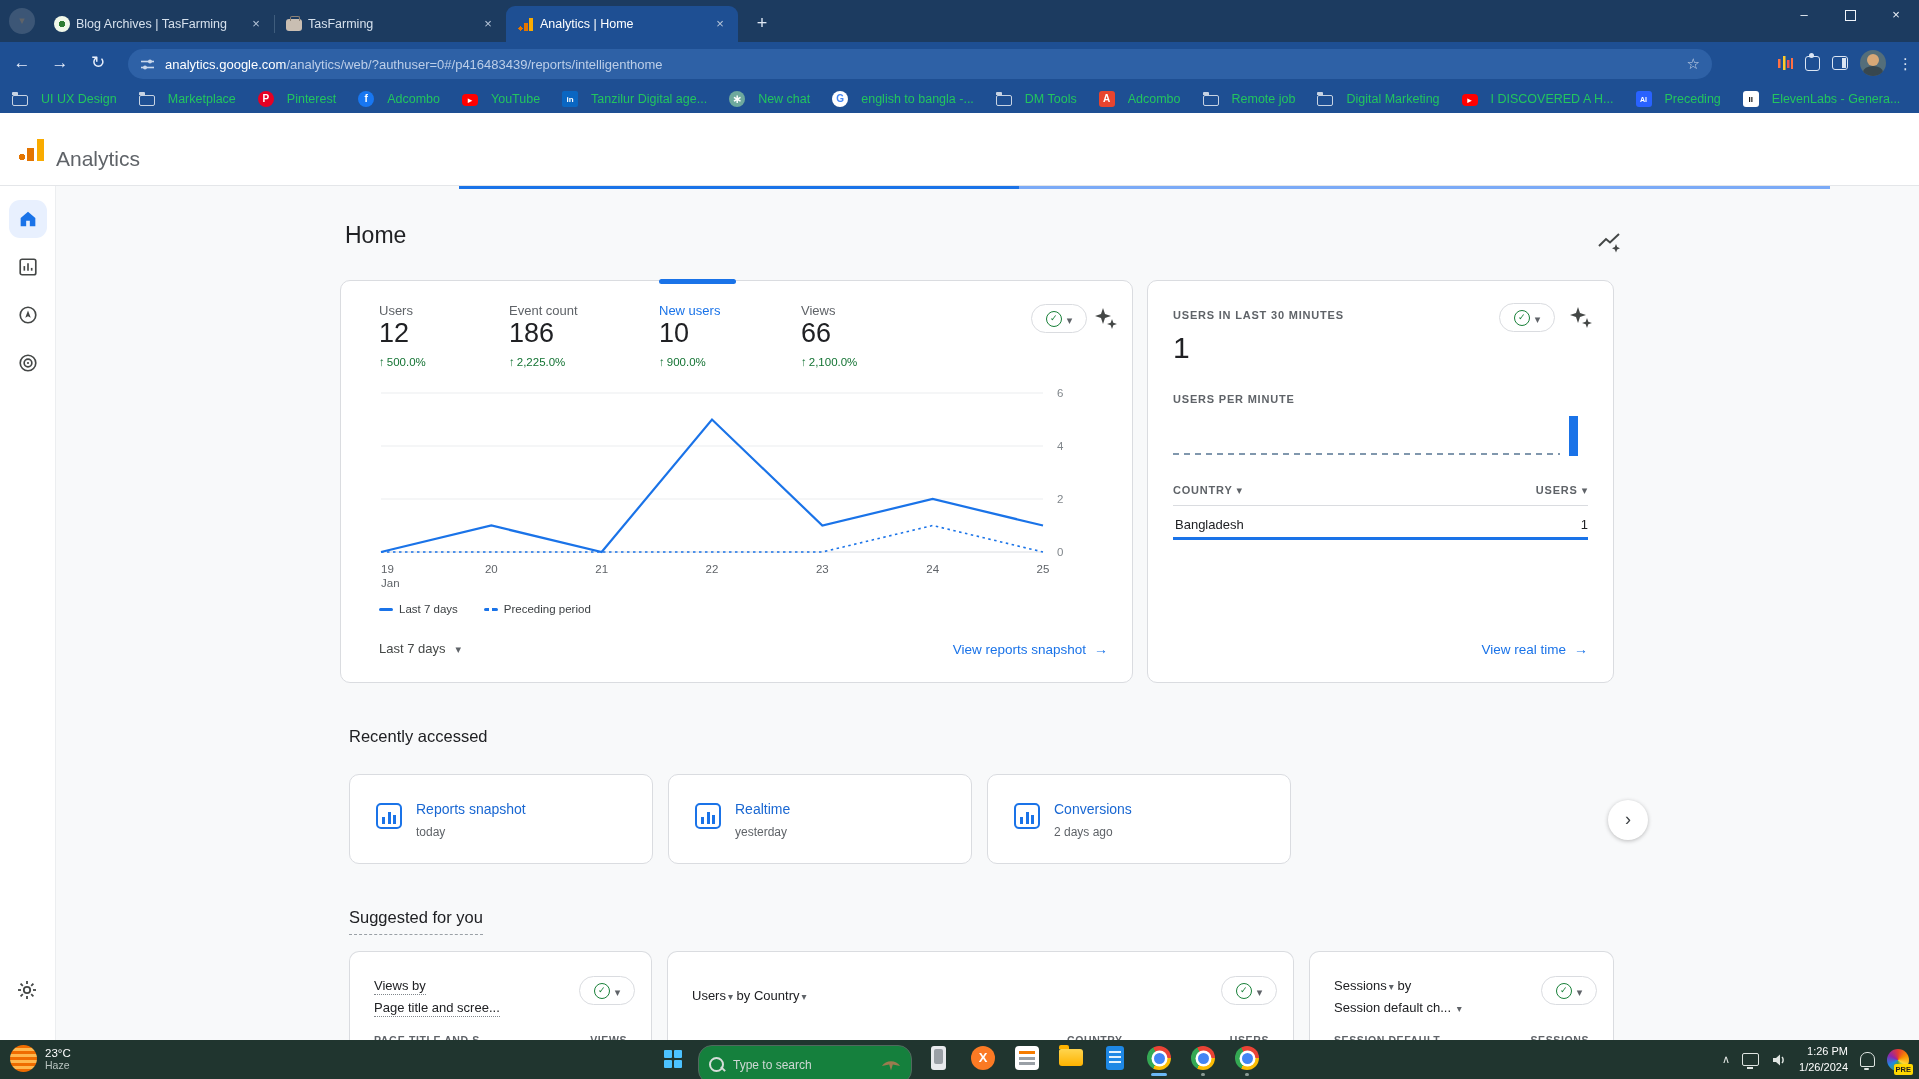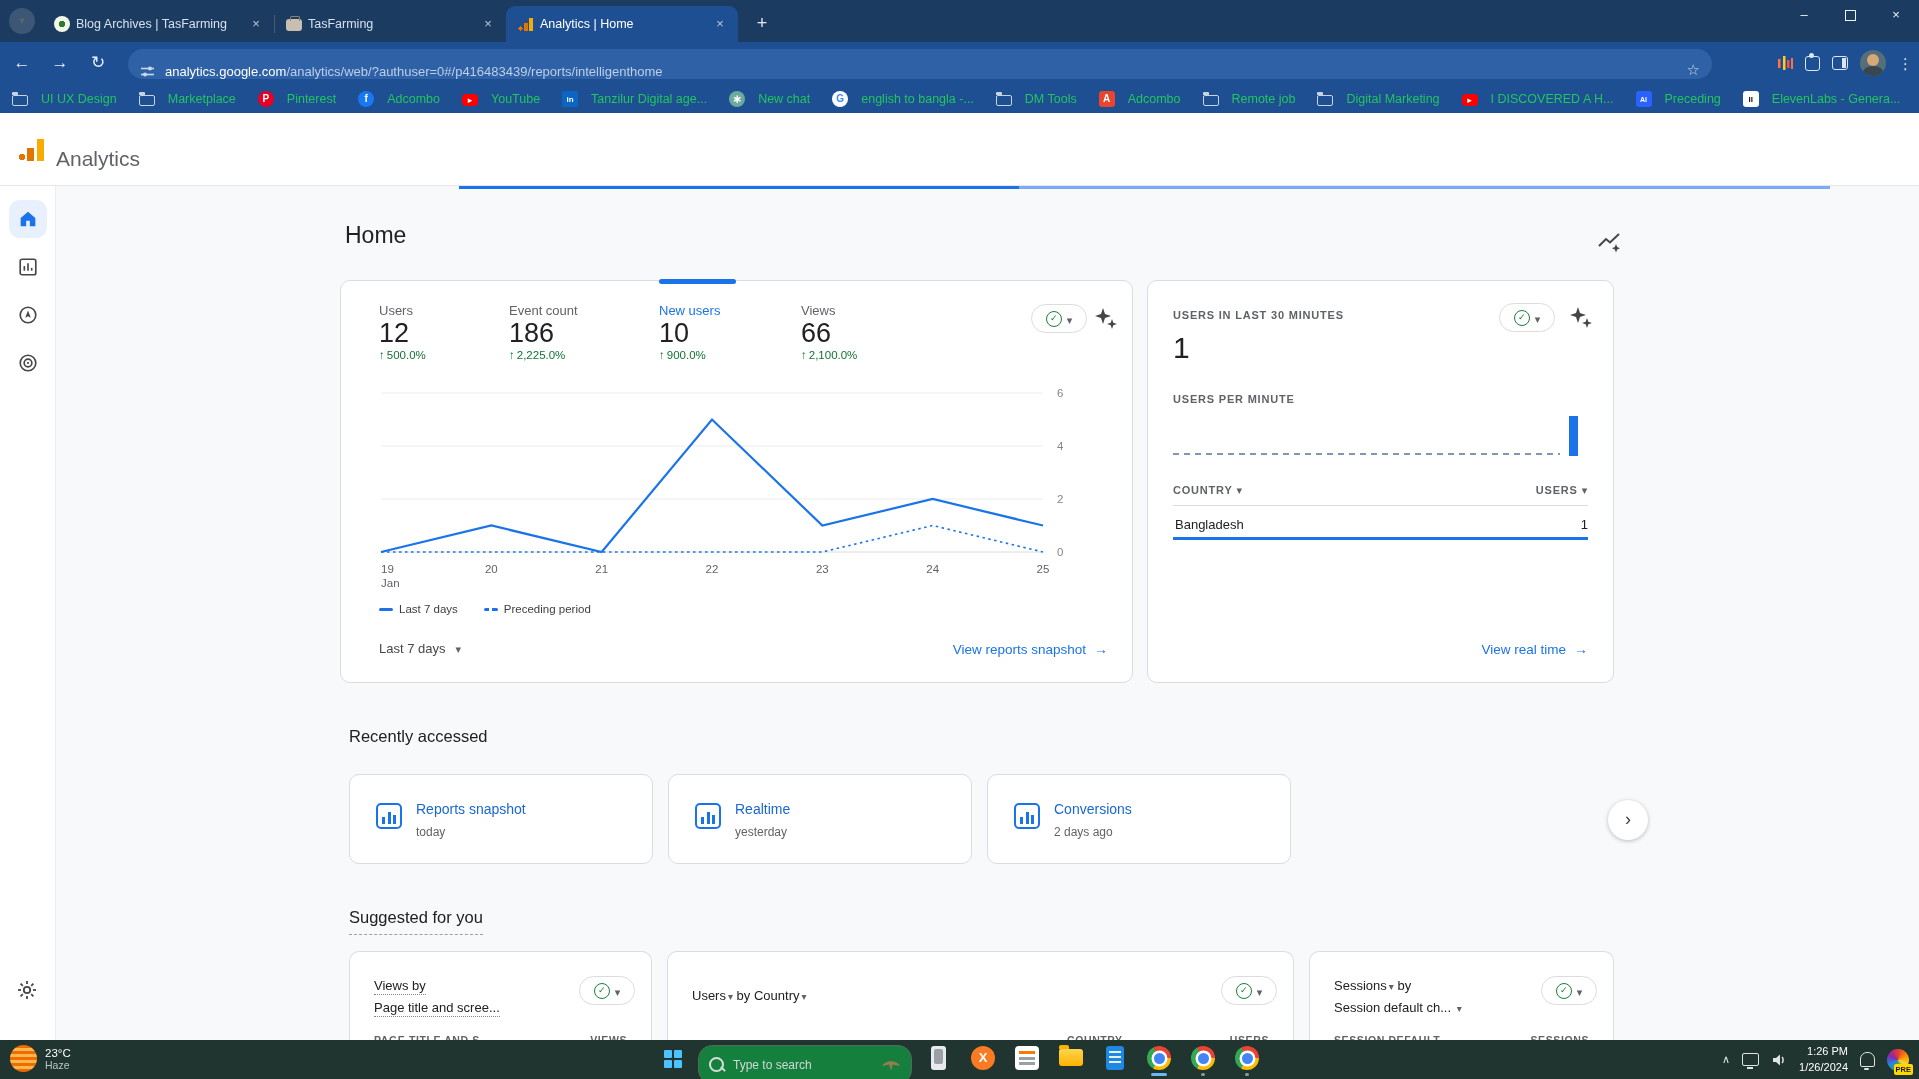--- a/index.html
+++ b/index.html
@@ -23,21 +23,21 @@
 
 .fav{width:16px;height:16px;flex:0 0 16px;position:relative;display:inline-block}
 .fav-tasfarming{border-radius:50%;background:radial-gradient(circle,#2e7d32 0 30%,#f1f8e9 31% 75%,#c8d8c0 76%)}
 .fav-briefcase{background:#c9beb2;border-radius:3px;margin-top:2px;height:12px}
 .fav-briefcase::before{content:"";position:absolute;left:4px;top:-3px;width:8px;height:4px;border:1.5px solid #8d8174;border-bottom:none;border-radius:2px 2px 0 0}
 .fav-ga{background-image:linear-gradient(#f9ab00,#f9ab00),linear-gradient(#e37400,#e37400),radial-gradient(circle,#e37400 58%,transparent 60%);background-size:4px 13px,4px 8px,5px 5px;background-position:11px 2px,5.5px 7px,0 10px;background-repeat:no-repeat}
 
 
 #toolbar{position:absolute;left:0;top:42px;width:1919px;height:43px;background:#1e4f93;display:flex;align-items:center}
 .navbtn{width:32px;height:32px;margin-left:6px;color:#e7eefb;font-size:17px;text-align:center;line-height:30px;border-radius:50%}
-#omnibox{position:absolute;left:128px;top:7px;width:1584px;height:30px;border-radius:15px;background:#2e61a6;display:flex;align-items:flex-end;padding:0 12px;color:#fff}
+#omnibox{position:absolute;left:128px;top:7px;width:1584px;height:30px;border-radius:15px;background:#2e61a6;display:flex;align-items:center;padding:0 12px;color:#fff}
 #omnibox .tune{margin-right:10px;opacity:.9}
 .url{font-size:13px;white-space:nowrap;overflow:hidden}
 .url .domain{color:#fff}
 .url .path{color:#bccee8}
 #omnibox .star{margin-left:auto;color:#cdd9ea;font-size:15px}
 #ext-icons{position:absolute;right:6px;top:8px;display:flex;align-items:center;gap:12px}
 .wave-icon{width:16px;height:16px;background:linear-gradient(#ff7043,#ff7043) 1px 4px/2.5px 9px,linear-gradient(#ffca28,#ffca28) 5.5px 1px/2.5px 14px,linear-gradient(#ef5350,#ef5350) 10px 5px/2.5px 8px,linear-gradient(#ff7043,#ff7043) 14px 3px/2.5px 11px;background-repeat:no-repeat}
 .puzzle{width:15px;height:15px;border:1.6px solid #dbe5f3;border-radius:3px;position:relative}
 .puzzle::before{content:"";position:absolute;left:3px;top:-4px;width:5px;height:5px;border-radius:50%;background:#dbe5f3}
 .sidepanel{width:16px;height:14px;border:1.6px solid #dbe5f3;border-radius:3px;position:relative}
@@ -101,21 +101,21 @@
 .insights-icon{position:absolute;left:1540px;top:42px}
 
 .card{position:absolute;background:#fff;border:1px solid #dadce0;border-radius:10px}
 #overview-card{left:284px;top:94px;width:793px;height:403px}
 #metric-indicator{position:absolute;left:318px;top:-2px;width:77px;height:5px;border-radius:4px;background:#1a73e8}
 #metrics{position:absolute;left:0;top:22px;width:100%;height:80px}
 .metric{position:absolute;top:0}
 .m-label{font-size:13px;color:#5f6368}
 .m-label.sel{color:#1a73e8}
 .m-value{font-size:27px;color:#202124;margin-top:0;font-weight:400}
-.m-change{font-size:11.5px;color:#137333;}
+.m-change{font-size:11.5px;color:#137333;margin-top:7px}
 .m-change .up{margin-right:2px;font-weight:bold}
 .chk{display:flex;align-items:center;justify-content:center;gap:5px;width:56px;height:29px;border:1px solid #dadce0;border-radius:15px;background:#fff}
 .cc{width:16px;height:16px;border:1.6px solid #188038;border-radius:50%;color:#188038;font-size:9px;font-weight:bold;text-align:center;line-height:13px}
 .cc::after{content:"✓"}
 #ov-chk{position:absolute;left:690px;top:23px}
 .spark{position:absolute}
 #ov-spark{left:752px;top:25px}
 #main-chart{position:absolute;left:38px;top:104px}
 #legend{position:absolute;left:38px;top:322px;display:flex;gap:26px;font-size:11.5px;color:#3c4043;align-items:center}
 .leg-item{display:flex;align-items:center;gap:6px}

